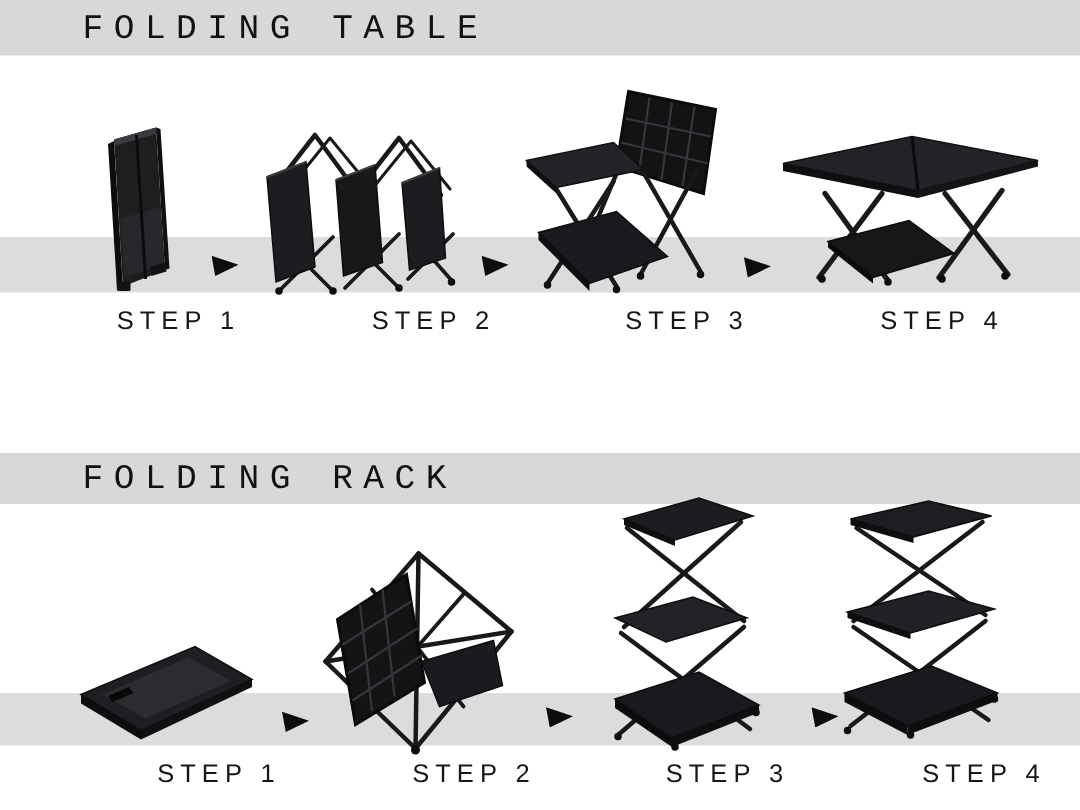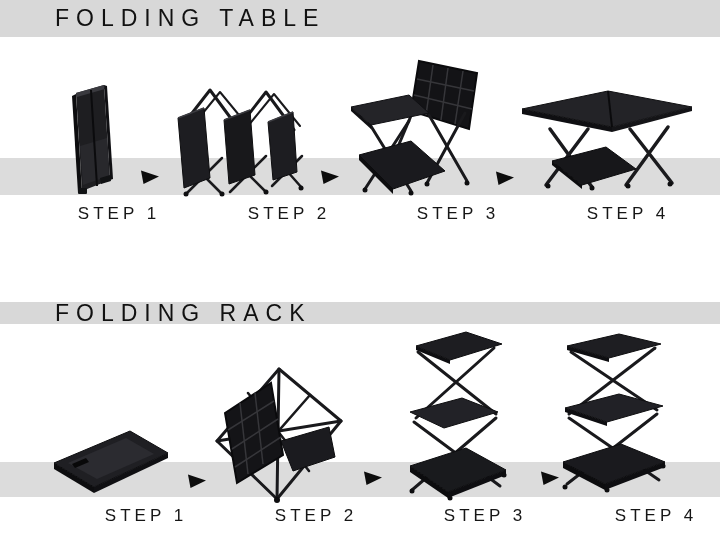--- a/index.html
+++ b/index.html
@@ -1,22 +1,22 @@
 <!DOCTYPE html>
 <html><head>
 <meta charset="utf-8">
 <style>
   html,body{margin:0;padding:0;background:#ffffff;}
   .canvas{position:relative;width:720px;height:540px;background:#ffffff;overflow:hidden;
           font-family:"Liberation Sans","DejaVu Sans",sans-serif;}
   
   .band{position:absolute;left:0;width:720px;background:#d8d8d8;display:flex;align-items:center;}
   .band-t{top:0;height:37px;}
-  .band-r{top:302px;height:22px;}
-  .title{margin:0;padding-left:55px;font-size:23px;font-weight:400;letter-spacing:7px;color:#111111;white-space:nowrap;}
+  .band-r{top:302px;height:34px;}
+  .title{margin:0;padding-left:55px;font-size:23px;font-weight:400;letter-spacing:7px;color:#111111;white-space:nowrap;font-family:Liberation Mono, monospace;}
   
   .stripe{position:absolute;left:0;width:720px;background:#dcdcdc;}
   .stripe-t{top:158px;height:37px;}
   .stripe-r{top:462px;height:35px;}
   
   .product{position:absolute;margin:0;padding:0;}
   .product svg{display:block;width:100%;height:100%;}
   .p-t1{left:58px;top:80px;width:58px;height:115px;}
   .p-t2{left:170px;top:80px;width:135px;height:118px;}
   .p-t3{left:347px;top:57px;width:138px;height:145px;}

